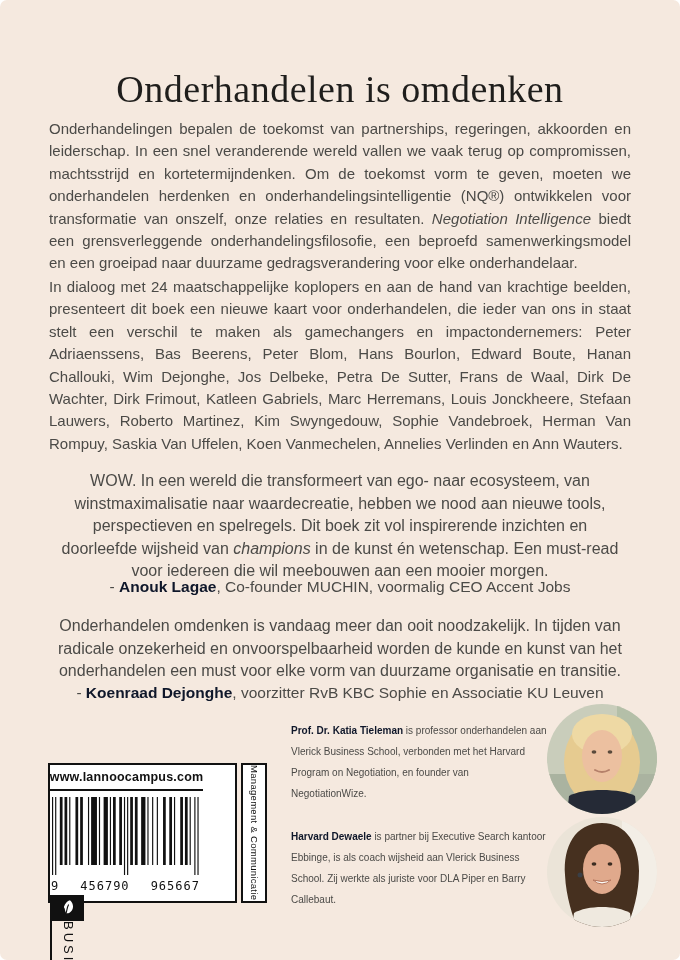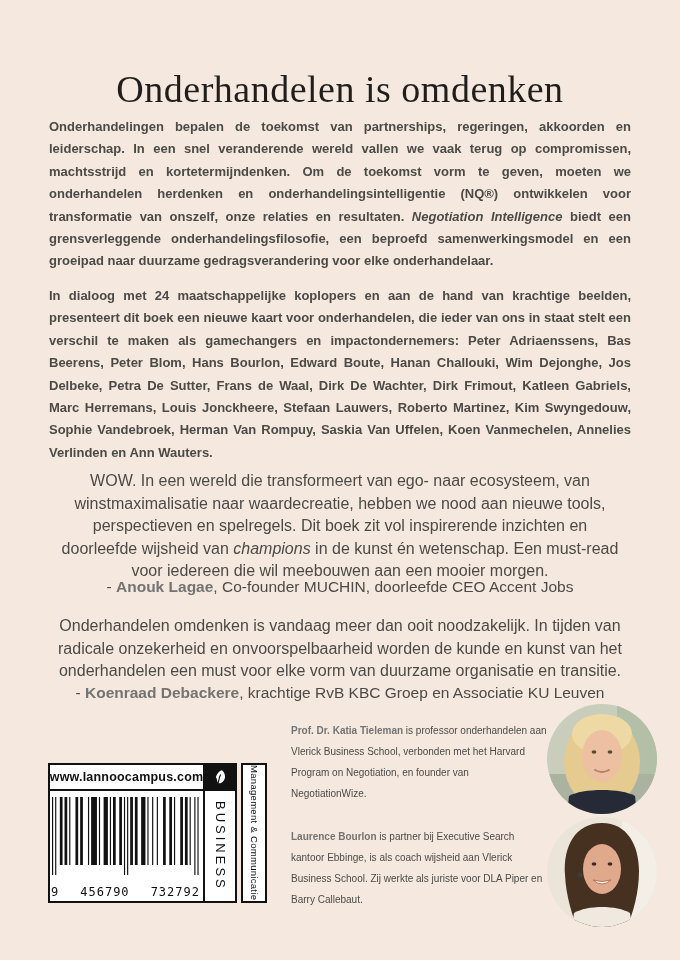--- a/index.html
+++ b/index.html
@@ -3,72 +3,72 @@
 <meta charset="utf-8">
 <style>
   html,body{margin:0;padding:0;}
   .page{
     position:relative;
     width:680px;height:960px;
     background:#f5e9df;
     font-family:"Liberation Sans", sans-serif;
     color:#4b4a47;
     overflow:hidden;
+    border-radius:7px;
   }
   .title{
     position:absolute;top:42px;left:0;width:680px;
     text-align:center;
     font-family:"Liberation Serif", serif;
     font-weight:400;
     font-size:38px;
     letter-spacing:0.5px;
     color:#1f1e1c;
   }
   .body-par{
     position:absolute;left:49px;width:582px;
-    font-size:13px;line-height:22.4px;
+    font-size:15px;line-height:22.4px;
     text-align:justify;
-    font-weight:bold;
   }
   .par-1{top:103px;}
-  .par-2{top:272px;}
+  .par-2{top:261px;}
   .quote{
     position:absolute;text-align:center;
     font-size:16px;line-height:22.5px;
   }
   .quote-1{top:454px;left:55px;width:570px;}
   .quote-2{top:599px;left:40px;width:600px;}
   .attribution{
     position:absolute;left:40px;width:600px;
     text-align:center;font-size:15.5px;
   }
   .attr-1{top:562px;}
   .attr-2{top:668px;}
-  b{color:#737373;}
+  b{color:#0f172a;}
   .bio{
     position:absolute;left:291px;width:256px;
     font-size:10px;line-height:21px;
     text-align:left;
   }
   .bio-1{top:710px;}
   .bio-2{top:816px;}
   .avatar{
     position:absolute;left:547px;width:110px;height:110px;
     border-radius:50%;overflow:hidden;
   }
   .avatar-1{top:704px;}
   .avatar-2{top:817px;}
   .avatar svg{display:block;width:110px;height:110px;}
 
   
   .barcode-box{
     position:absolute;left:48px;top:763px;
     width:185px;height:136px;
     background:#ffffff;border:2px solid #111;
-    display:flex;flex-direction:row;
+    display:flex;flex-direction:column;
   }
   .bc-left{width:153px;display:flex;flex-direction:column;}
   .bc-url{
     height:24px;border-bottom:2px solid #111;
     display:flex;align-items:center;justify-content:center;
     font-weight:700;font-size:12.5px;color:#111;letter-spacing:0.2px;
   }
   .bc-bars{flex:1;position:relative;padding:6px 2px 0 2px;}
   .bc-digits{
     display:flex;justify-content:space-between;
@@ -105,29 +105,29 @@
 <div class="page">
 
   <h1 class="title">Onderhandelen is omdenken</h1>
 
   <p class="body-par par-1"><span>Onderhandelingen bepalen de toekomst van partnerships, regeringen, akkoorden en leiderschap. In een snel veranderende wereld vallen we vaak terug op compromissen, machtsstrijd en kortetermijndenken. Om de toekomst vorm te geven, moeten we onderhandelen herdenken en onderhandelingsintelligentie (NQ®) ontwikkelen voor transformatie van onszelf, onze relaties en resultaten. </span><i>Negotiation Intelligence</i><span> biedt een grensverleggende onderhandelingsfilosofie, een beproefd samenwerkingsmodel en een groeipad naar duurzame gedragsverandering voor elke onderhandelaar.</span></p>
 
   <p class="body-par par-2">In dialoog met 24 maatschappelijke koplopers en aan de hand van krachtige beelden, presenteert dit boek een nieuwe kaart voor onderhandelen, die ieder van ons in staat stelt een verschil te maken als gamechangers en impactondernemers: Peter Adriaenssens, Bas Beerens, Peter Blom, Hans Bourlon, Edward Boute, Hanan Challouki, Wim Dejonghe, Jos Delbeke, Petra De Sutter, Frans de Waal, Dirk De Wachter, Dirk Frimout, Katleen Gabriels, Marc Herremans, Louis Jonckheere, Stefaan Lauwers, Roberto Martinez, Kim Swyngedouw, Sophie Vandebroek, Herman Van Rompuy, Saskia Van Uffelen, Koen Vanmechelen, Annelies Verlinden en Ann Wauters.</p>
 
   <p class="quote quote-1"><span>WOW. In een wereld die transformeert van ego- naar ecosysteem, van winstmaximalisatie naar waardecreatie, hebben we nood aan nieuwe tools, perspectieven en spelregels. Dit boek zit vol inspirerende inzichten en doorleefde wijsheid van </span><i>champions</i><span> in de kunst én wetenschap. Een must-read voor iedereen die wil meebouwen aan een mooier morgen.</span></p>
 
-  <p class="attribution attr-1"><span>- </span><b>Anouk Lagae</b><span>, Co-founder MUCHIN, doorleefde CEO Accent Jobs</span></p>
+  <p class="attribution attr-1"><span>- </span><b>Anouk Lagae</b><span>, Co-founder MUCHIN, voormalig CEO Accent Jobs</span></p>
 
   <p class="quote quote-2">Onderhandelen omdenken is vandaag meer dan ooit noodzakelijk. In tijden van radicale onzekerheid en onvoorspelbaarheid worden de kunde en kunst van het onderhandelen een must voor elke vorm van duurzame organisatie en transitie.</p>
 
-  <p class="attribution attr-2"><span>- </span><b>Koenraad Debackere</b><span>, krachtige RvB KBC Groep en Associatie KU Leuven</span></p>
+  <p class="attribution attr-2"><span>- </span><b>Koenraad Dejonghe</b><span>, voorzitter RvB KBC Sophie en Associatie KU Leuven</span></p>
 
   <p class="bio bio-1"><b>Prof. Dr. Katia Tieleman</b><span> is professor onderhandelen aan Vlerick Business School, verbonden met het Harvard Program on Negotiation, en founder van NegotiationWize.</span></p>
 
-  <p class="bio bio-2"><b>Laurence Bourlon</b><span> is partner bij Executive Search kantoor Ebbinge, is als coach wijsheid aan Vlerick Business School. Zij werkte als juriste voor DLA Piper en Barry Callebaut.</span></p>
+  <p class="bio bio-2"><b>Harvard Dewaele</b><span> is partner bij Executive Search kantoor Ebbinge, is als coach wijsheid aan Vlerick Business School. Zij werkte als juriste voor DLA Piper en Barry Callebaut.</span></p>
 
   <div class="avatar avatar-1">
     <svg viewBox="0 0 110 110">
       <rect width="110" height="110" fill="#c9cdbb"></rect>
       <rect x="70" width="40" height="110" fill="#b4bfa8"></rect>
       <rect y="70" width="110" height="40" fill="#aab3a0"></rect>
       <ellipse cx="55" cy="58" rx="38" ry="46" fill="#e6cb90"></ellipse>
       <ellipse cx="55" cy="30" rx="30" ry="20" fill="#eed9a4"></ellipse>
       <path d="M20 110 L90 110 L88 92 C75 84 35 84 22 92 Z" fill="#252a36"></path>
       <ellipse cx="55" cy="52" rx="20" ry="26" fill="#ecc0a0"></ellipse>
@@ -184,21 +184,21 @@
             <rect x="128.23" y="0" width="2.73" height="68" fill="#111"></rect>
             <rect x="132.93" y="0" width="2.73" height="68" fill="#111"></rect>
             <rect x="137.62" y="0" width="1.16" height="68" fill="#111"></rect>
             <rect x="142.31" y="0" width="1.16" height="78" fill="#111"></rect>
             <rect x="145.44" y="0" width="1.16" height="78" fill="#111"></rect>
           </svg>
       </div>
       <div class="bc-digits">
         <span>9</span>
         <span>456790</span>
-        <span>732792</span>
+        <span>965667</span>
       </div>
     </div>
     <div class="bc-right">
       <div class="bc-logo">
         <svg width="16" height="16" viewBox="0 0 100 100">
           <path d="M38 88 C28 72 34 62 24 50 C32 26 46 12 62 8 C82 24 88 52 74 72 C62 88 48 92 38 88 Z" fill="#ffffff"></path>
           <path d="M38 88 C44 70 44 52 54 34" stroke="#111" fill="none" stroke-width="7"></path>
         </svg>
       </div>
       <div class="bc-category">BUSINESS</div>

